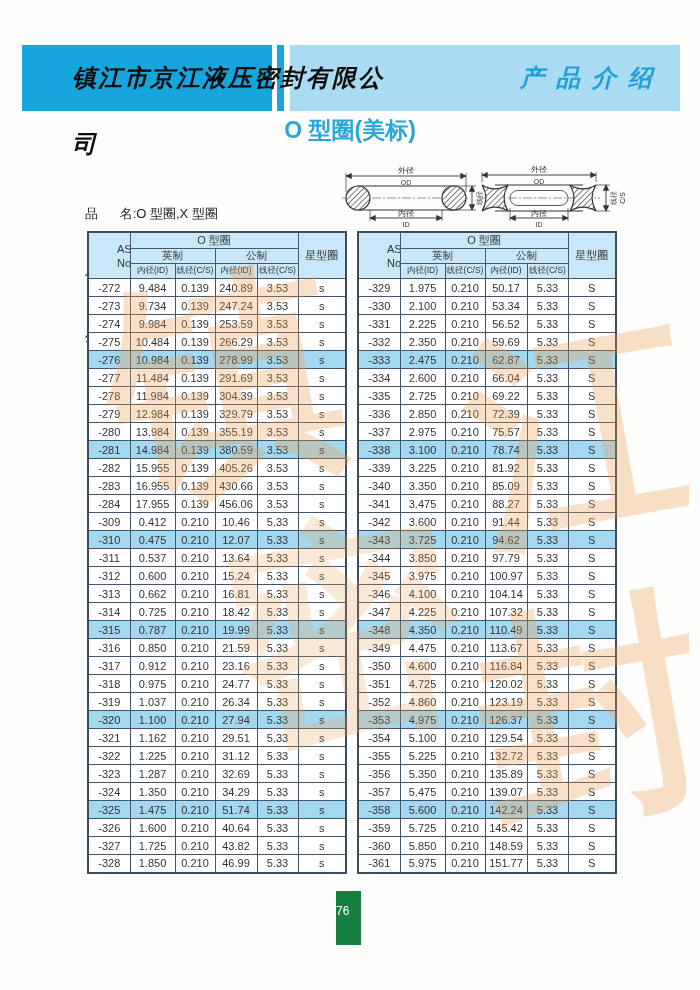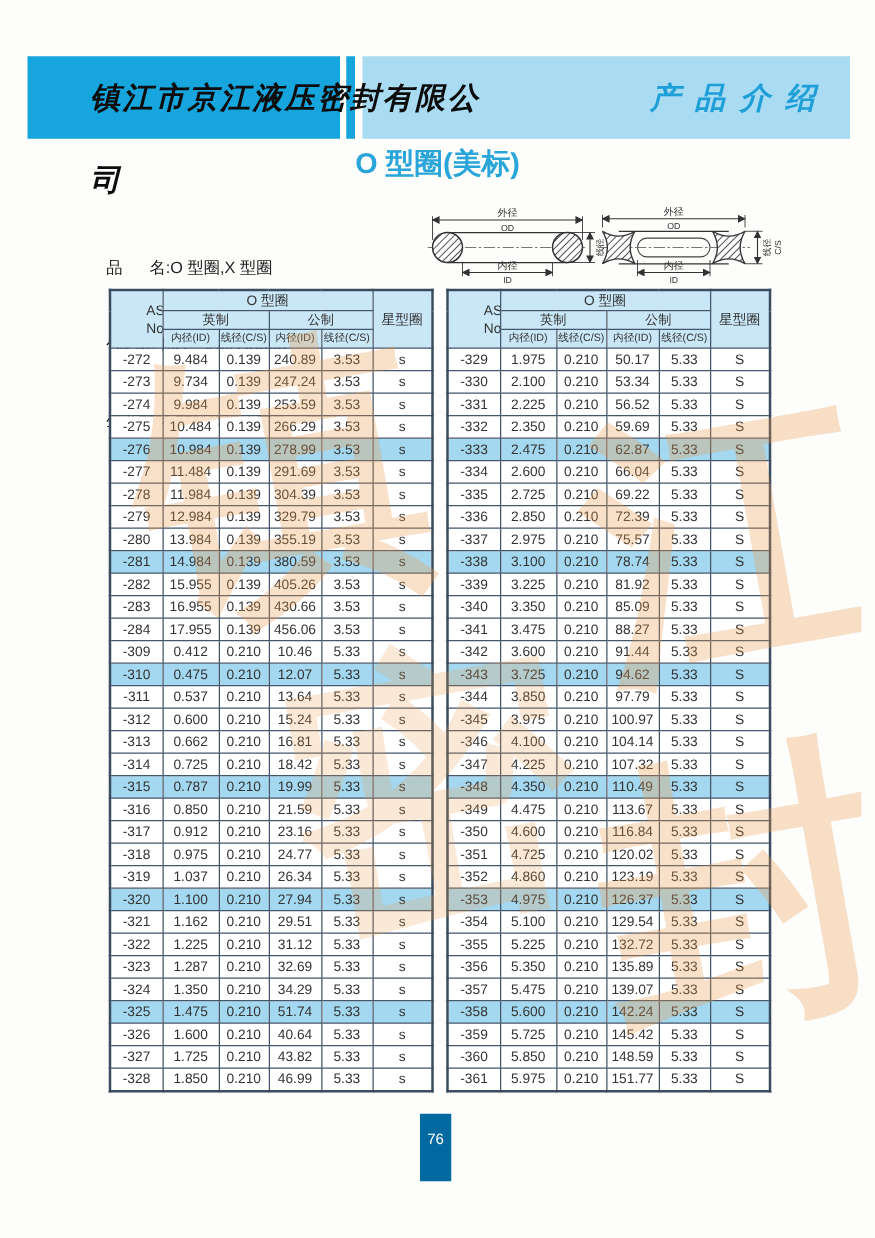--- a/index.html
+++ b/index.html
@@ -36,21 +36,21 @@
   thead th { background:#c9e7f6; font-weight:normal; }
   th.h1 { font-size:11px; height:15px; }
   th.h2 { font-size:10.5px; height:14px; }
   th.h3 { font-size:8.5px; height:15px;margin-left:21px; }
   th.no-cell div { font-size:11px; line-height:14px;padding-left:28px; }
   tbody td { font-size:11px; height:18px; padding:0; background:#fff; }
   tr.hl td { background:#a4d8f0; }
 
   
   .page-num { position:absolute; left:336px; top:891px; width:25px; height:54px;
-    background:#0369a1; color:#fff; font-size:12px; text-align:center; padding-top:13px; }
+    background:#15803d; color:#fff; font-size:12px; padding-top:13px; }
 
   
   .watermark { position:absolute; left:0; top:0; width:700px; height:990px; pointer-events:none; z-index:6; }
   .watermark span { position:absolute; font-family:"DejaVu Serif", serif; font-weight:bold;
     color:rgba(236,153,74,0.30); }
   .watermark span:nth-child(1){ left:110px; top:230px; font-size:230px; transform:rotate(-10deg); }
   .watermark span:nth-child(2){ left:470px; top:280px; font-size:230px; transform:rotate(-10deg); }
   .watermark span:nth-child(3){ left:230px; top:480px; font-size:230px; transform:rotate(-10deg); color:rgba(236,153,74,0.22); }
   .watermark span:nth-child(4){ left:480px; top:560px; font-size:230px; transform:rotate(-10deg); }
 </style>

